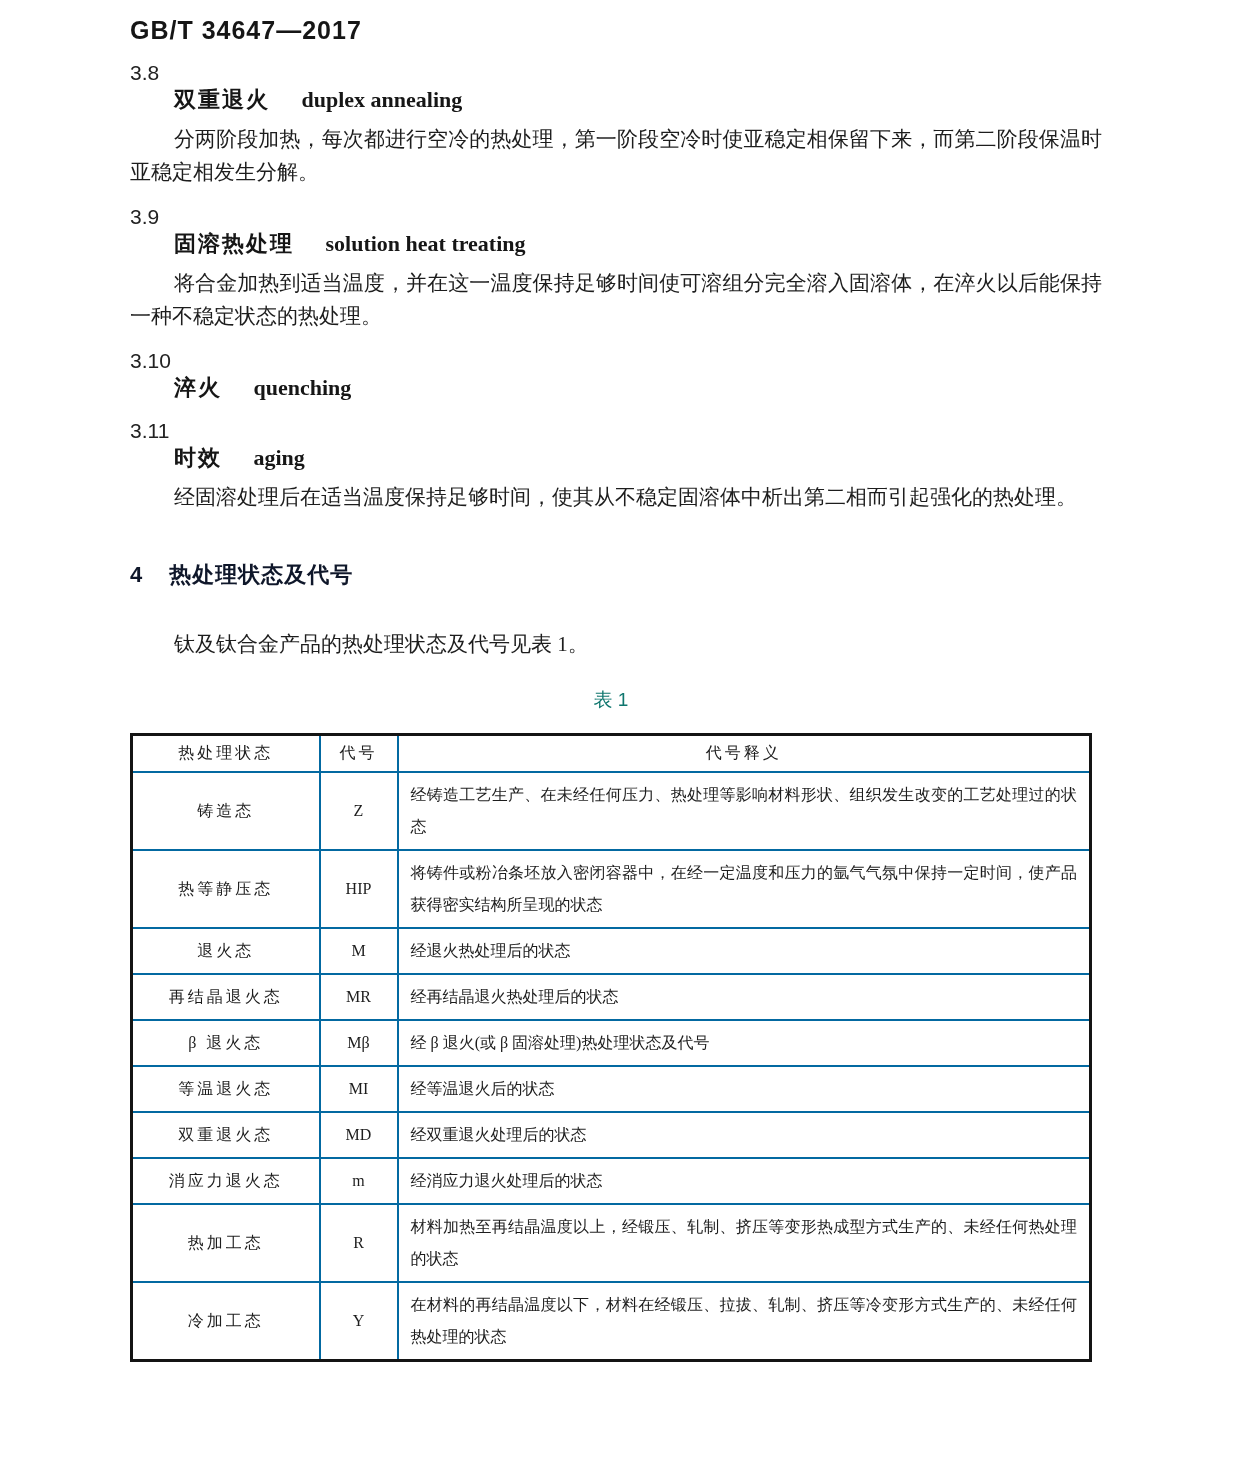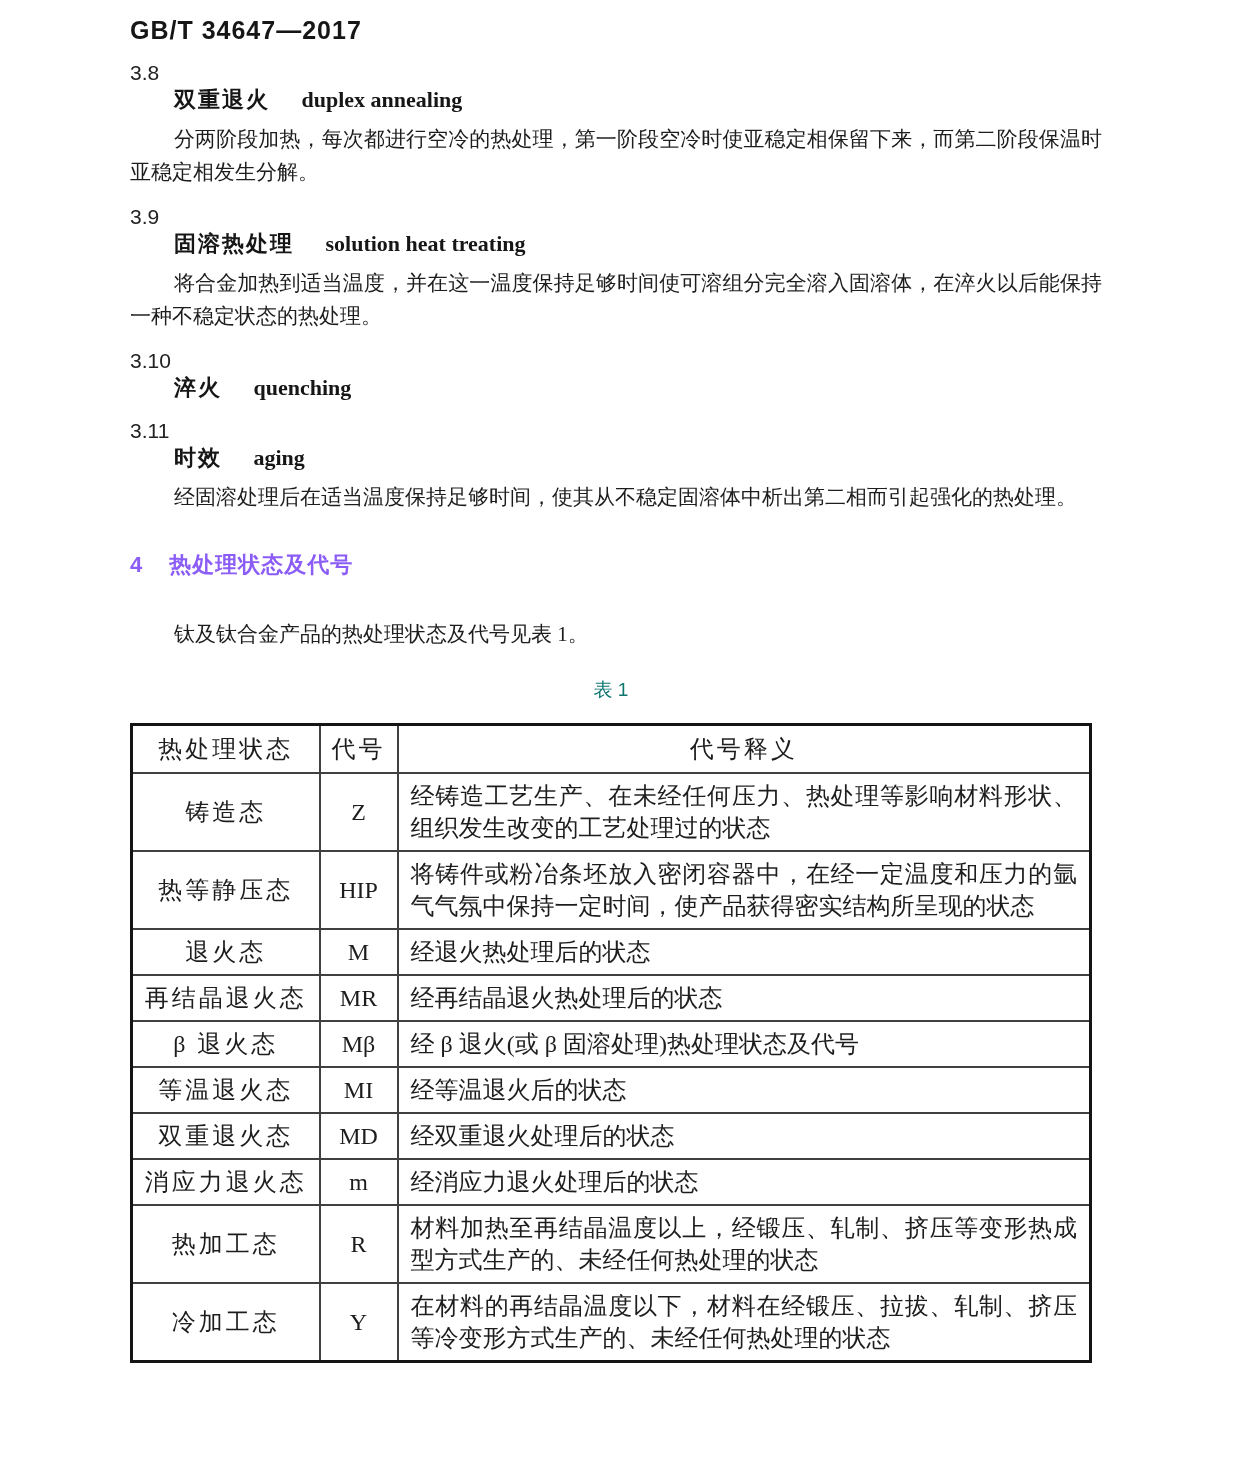--- a/index.html
+++ b/index.html
@@ -51,26 +51,26 @@
   }
   .def {
     margin: 8px 8px 0 0;
     font-size: 21px;
     line-height: 33px;
     text-indent: 44px;
     text-align: justify;
     color: #1d1d1d;
   }
   .chapter-heading {
-    margin-top: 36px;
+    margin-top: 46px;
     font-family: "Liberation Sans", "DejaVu Sans", sans-serif;
     font-weight: bold;
     font-size: 22px;
     letter-spacing: 1px;
-    color: #8b5cf6;
+    color: #0f172a;
   }
   .chapter-heading .ch-num {
     margin-right: 26px;
   }
   .intro {
     margin: 38px 0 0 0;
     font-size: 21px;
     line-height: 33px;
     text-indent: 44px;
     color: #1d1d1d;
@@ -85,23 +85,23 @@
     color: #0f766e;
   }
   table.t1 {
     margin-top: 20px;
     width: 962px;
     border-collapse: collapse;
     table-layout: fixed;
     border: 3px solid #141414;
   }
   table.t1 th, table.t1 td {
-    border: 2px solid #404040;
+    border: 2px solid #0369a1;
     vertical-align: middle;
-    font-size: 24px;
+    font-size: 16px;
     color: #1d1d1d;
   }
   table.t1 th {
     font-weight: normal;
     letter-spacing: 3px;
     padding: 7px 4px;
     text-align: center;
   }
   col.col-state { width: 188px; }
   col.col-code  { width: 78px; }

